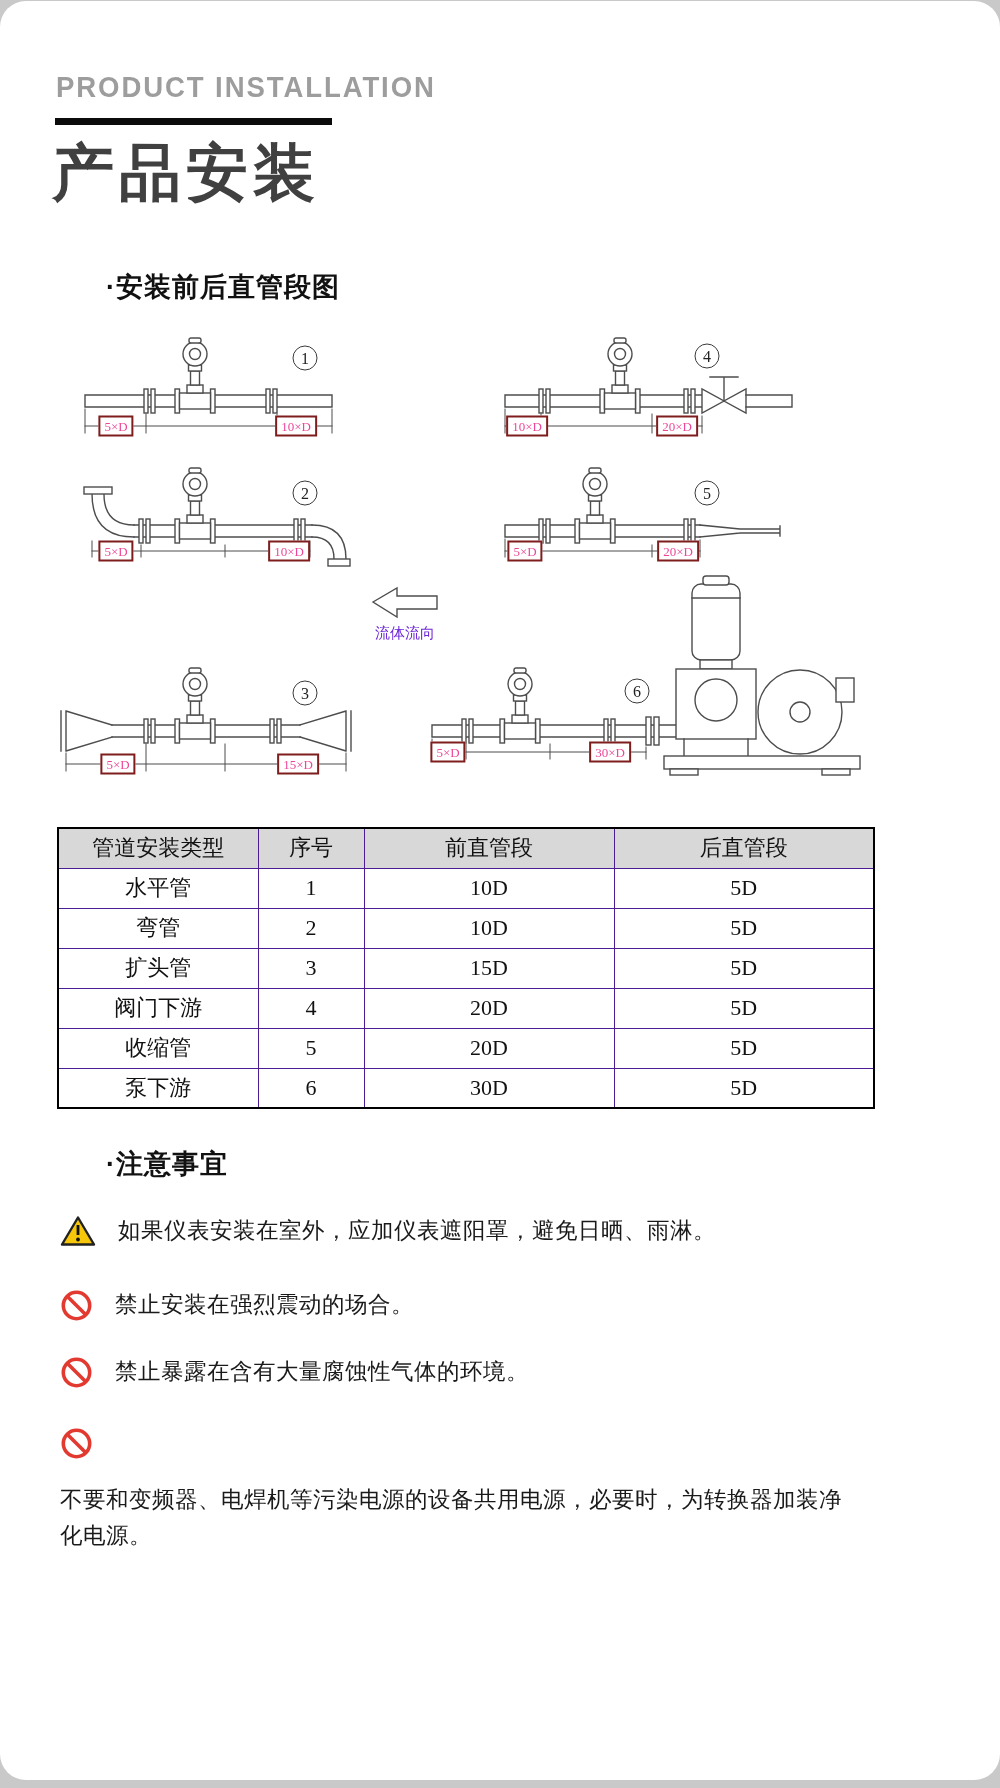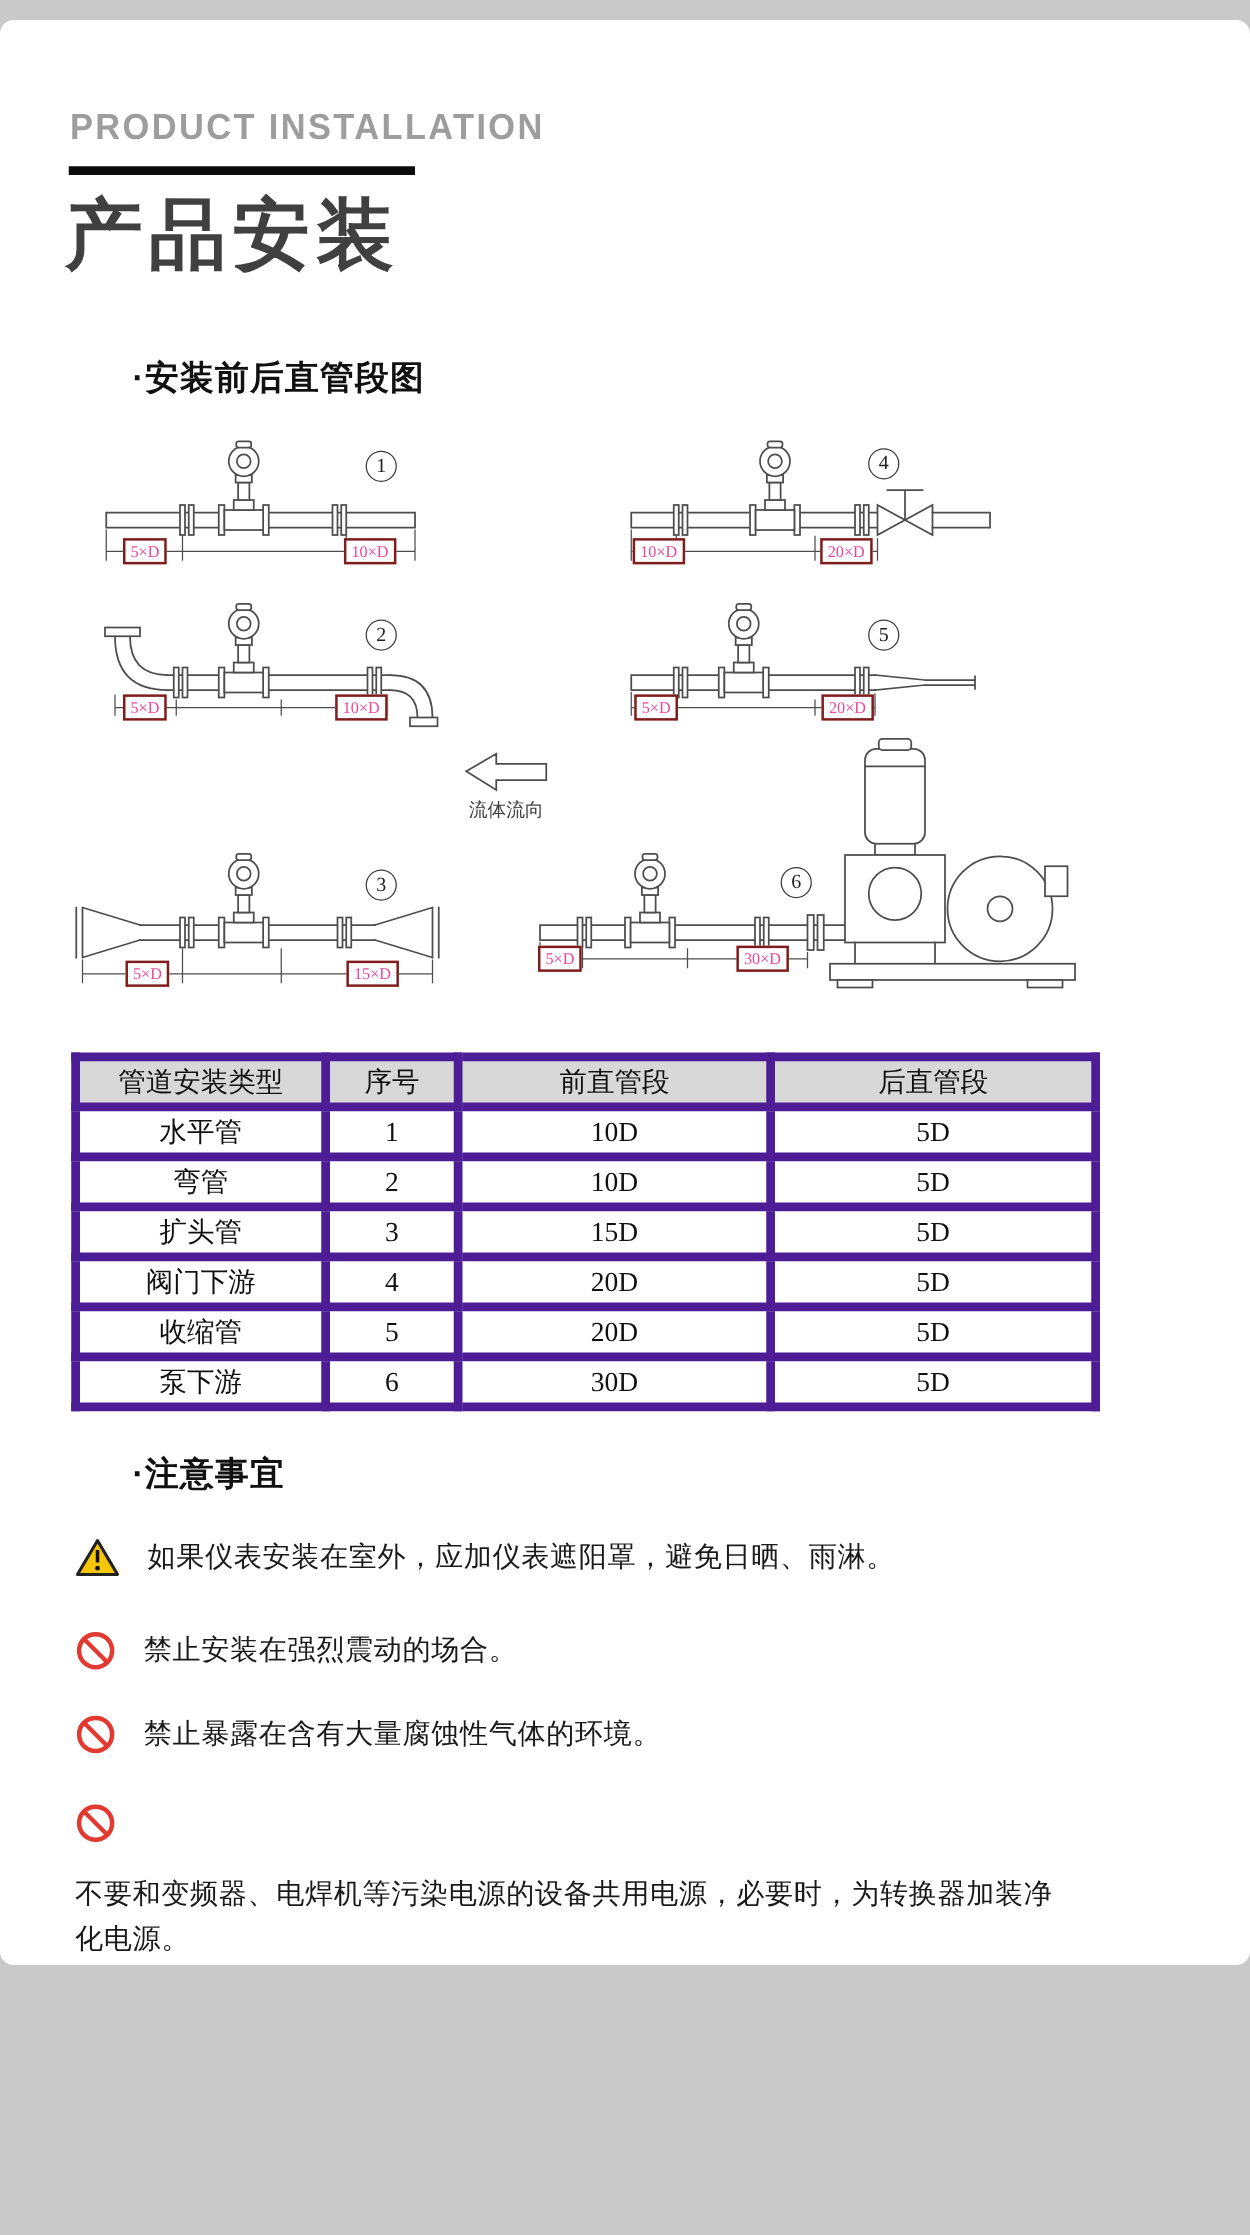--- a/index.html
+++ b/index.html
@@ -1,39 +1,39 @@
 <!DOCTYPE html>
 <html style="--warning-yellow: #f6c60a; --prohibit-red: #e23a30; --table-header-bg: #d8d8d8;"><head>
 <meta charset="utf-8">
 <style>
   * { box-sizing: border-box; margin: 0; padding: 0; }
   html,body { width:1000px; height:1788px; background:#c9c9c9; font-family:"Liberation Sans",sans-serif; }
-  .page { position:absolute; left:0; top:16px; width:1000px; height:1556px; background:#ffffff; border-radius:11px; overflow:hidden; }
+  .page { position:absolute; left:0; top:1px; width:1000px; height:1779px; background:#ffffff; border-radius:26px; overflow:hidden; }
 
   .eyebrow { position:absolute; left:56px; top:70px; font-size:29px; font-weight:700; color:#9d9d9d;
              letter-spacing:2px; transform:scaleX(.95); transform-origin:left; }
   .title-bar { position:absolute; left:55px; top:117px; width:277px; height:7px; background:#0b0b0b; }
   .page-title { position:absolute; left:52px; top:130px; font-size:62px; font-weight:700; color:#404040; letter-spacing:5px; }
 
   .sec-heading { position:absolute; left:58px; font-size:27px; font-weight:700; color:#111; letter-spacing:1px;margin-left:48px; }
   #sec1 { top:268px; }
   #sec2 { top:1145px; }
 
   .diagrams { position:absolute; left:0; top:325px; width:1000px; height:480px; }
   .diag-svg { position:absolute; left:0; top:0; }
   .dim { position:absolute; transform:translate(-50%,-50%); background:#fff; border:2px solid #7f1d1d;
          font:13px "Liberation Serif",serif; padding:0 4px; line-height:17px; white-space:nowrap; color:#ec4899; }
   .circ { position:absolute; transform:translate(-50%,-50%); width:25px; height:25px; border:1.5px solid #3a3a3a;
           border-radius:50%; display:flex; align-items:center; justify-content:center;
           font:16px "Liberation Serif",serif; color:#222; background:#fff; }
-  .flow-label { position:absolute; transform:translate(-50%,-50%); font:15px "Liberation Serif",serif; color:#404040; }
+  .flow-label { position:absolute; transform:translate(-50%,-50%); font:15px "Liberation Serif",serif; color:#6d28d9; }
 
   .inst-table { position:absolute; left:57px; top:826px; width:816px; border-collapse:collapse;
                 font-family:"Liberation Serif",serif; color:#111; border:2px solid #000; table-layout:fixed; }
-  .inst-table th, .inst-table td { border:7px solid #4c1d95; height:40px; text-align:center;
+  .inst-table th, .inst-table td { border:1px solid #4c1d95; height:40px; text-align:center;
                 font-size:22px; font-weight:400; }
   .inst-table thead th { background:var(--table-header-bg,#d8d8d8); }
 
   .note { position:absolute; left:60px; width:812px; display:flex; gap:22px; align-items:flex-start; }
   .note-icon { flex:0 0 auto; margin-top:2px; line-height:0; }
   .note-text { font-size:22.5px; line-height:1.62; color:#1a1a1a; letter-spacing:.5px; }
   #note1 { top:1212px; } #note2 { top:1286px; } #note3 { top:1353px; } #note4 { top:1424px; width:790px;flex-direction:column; }
 </style>
 </head>
 <body>

